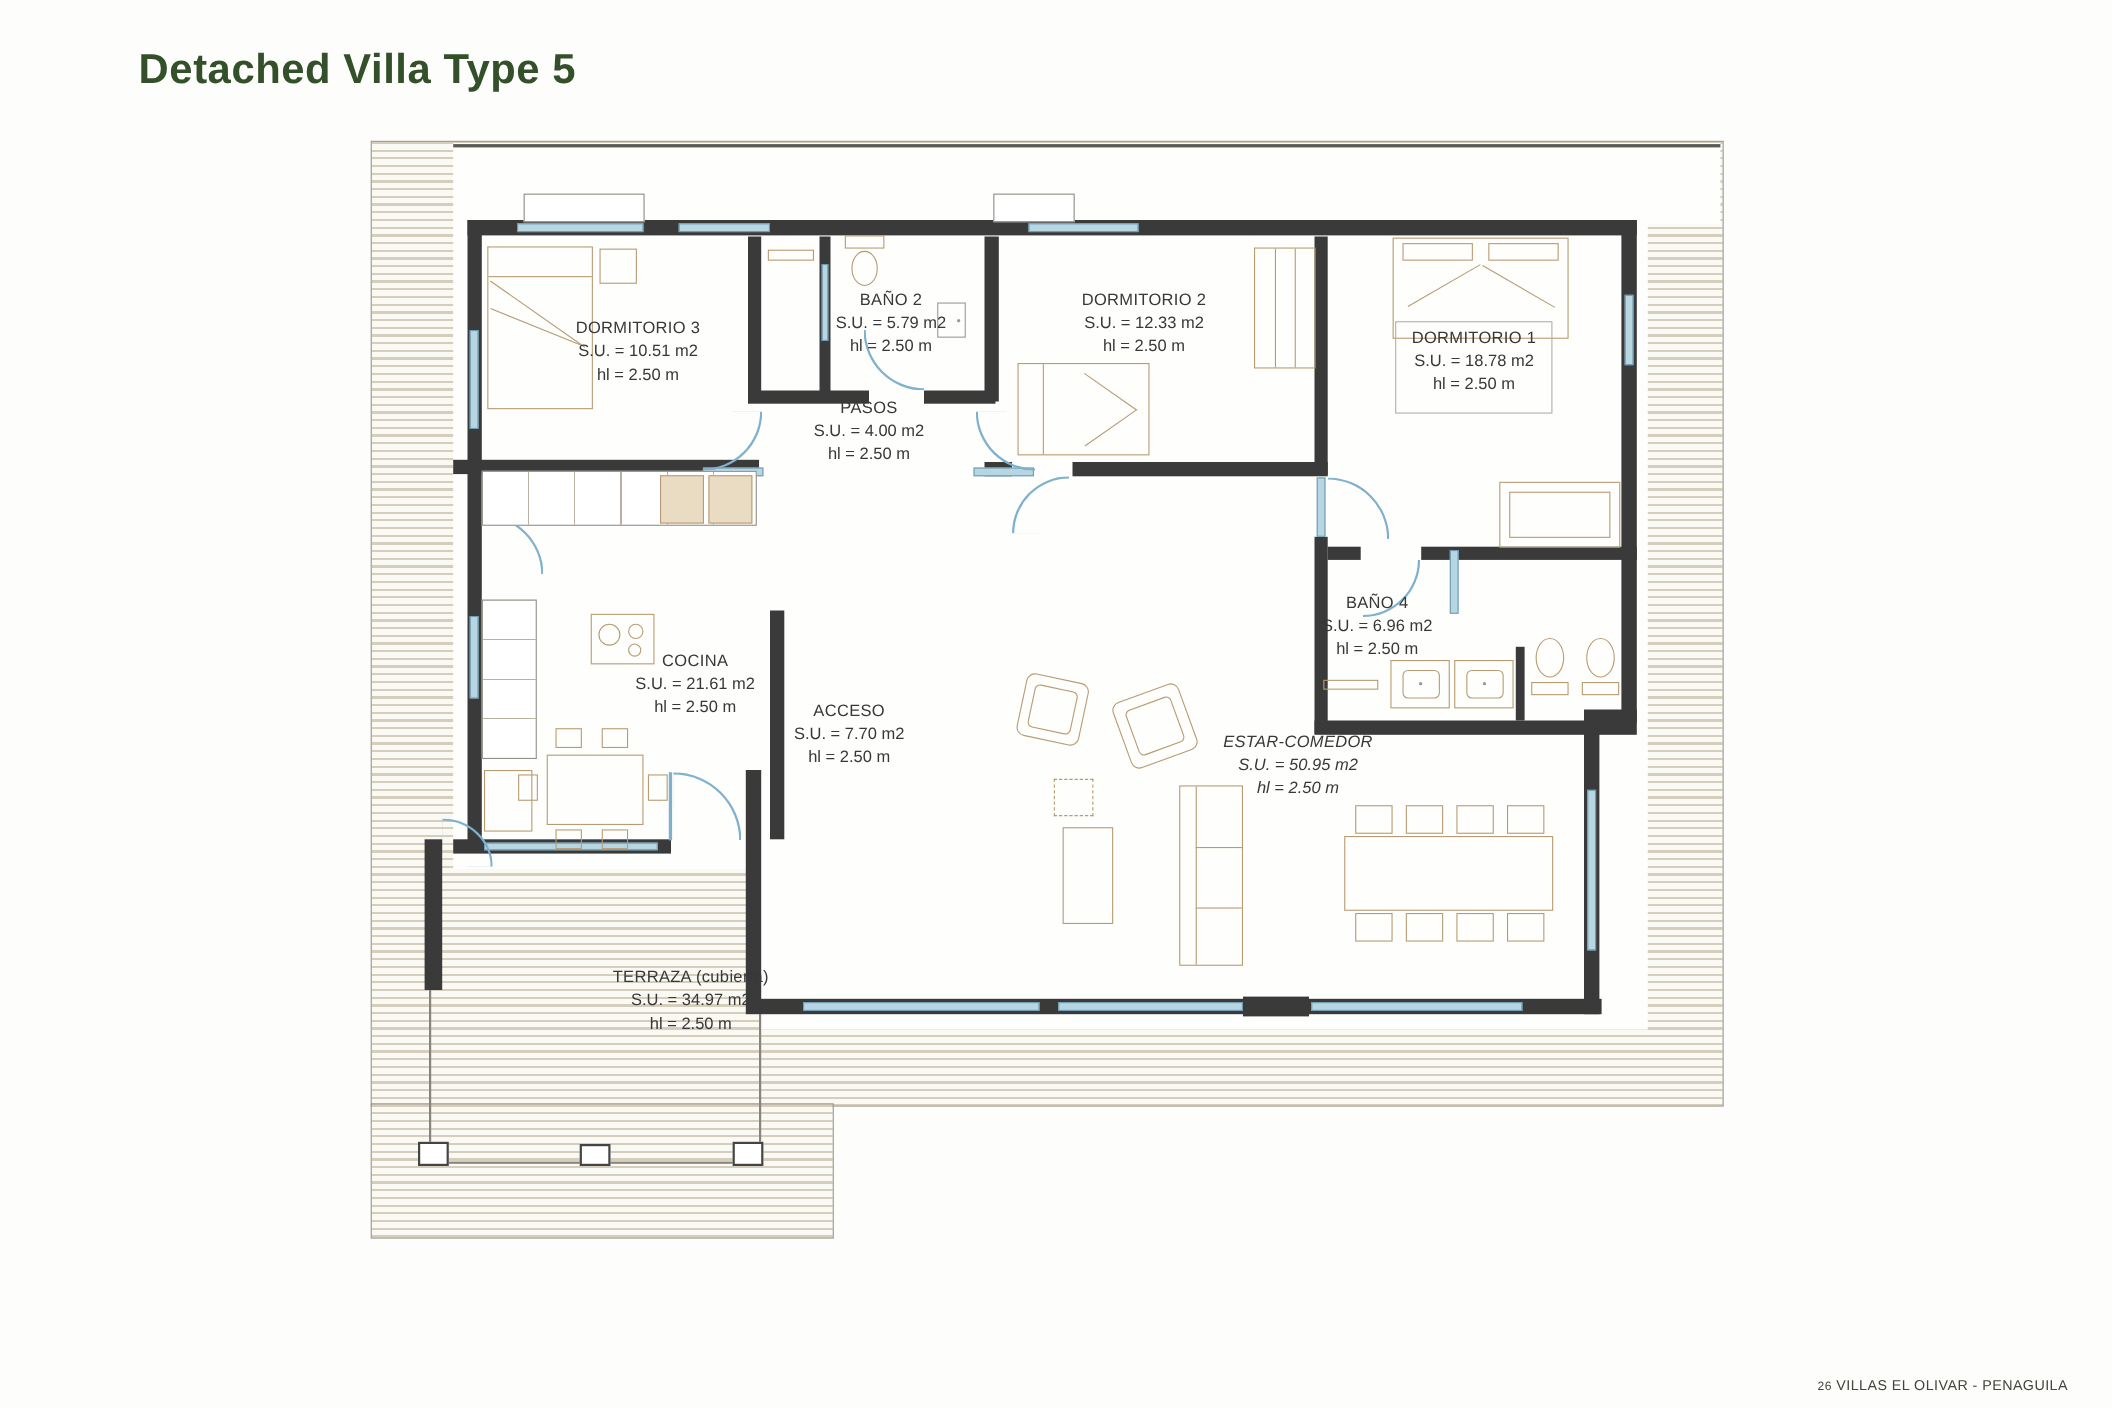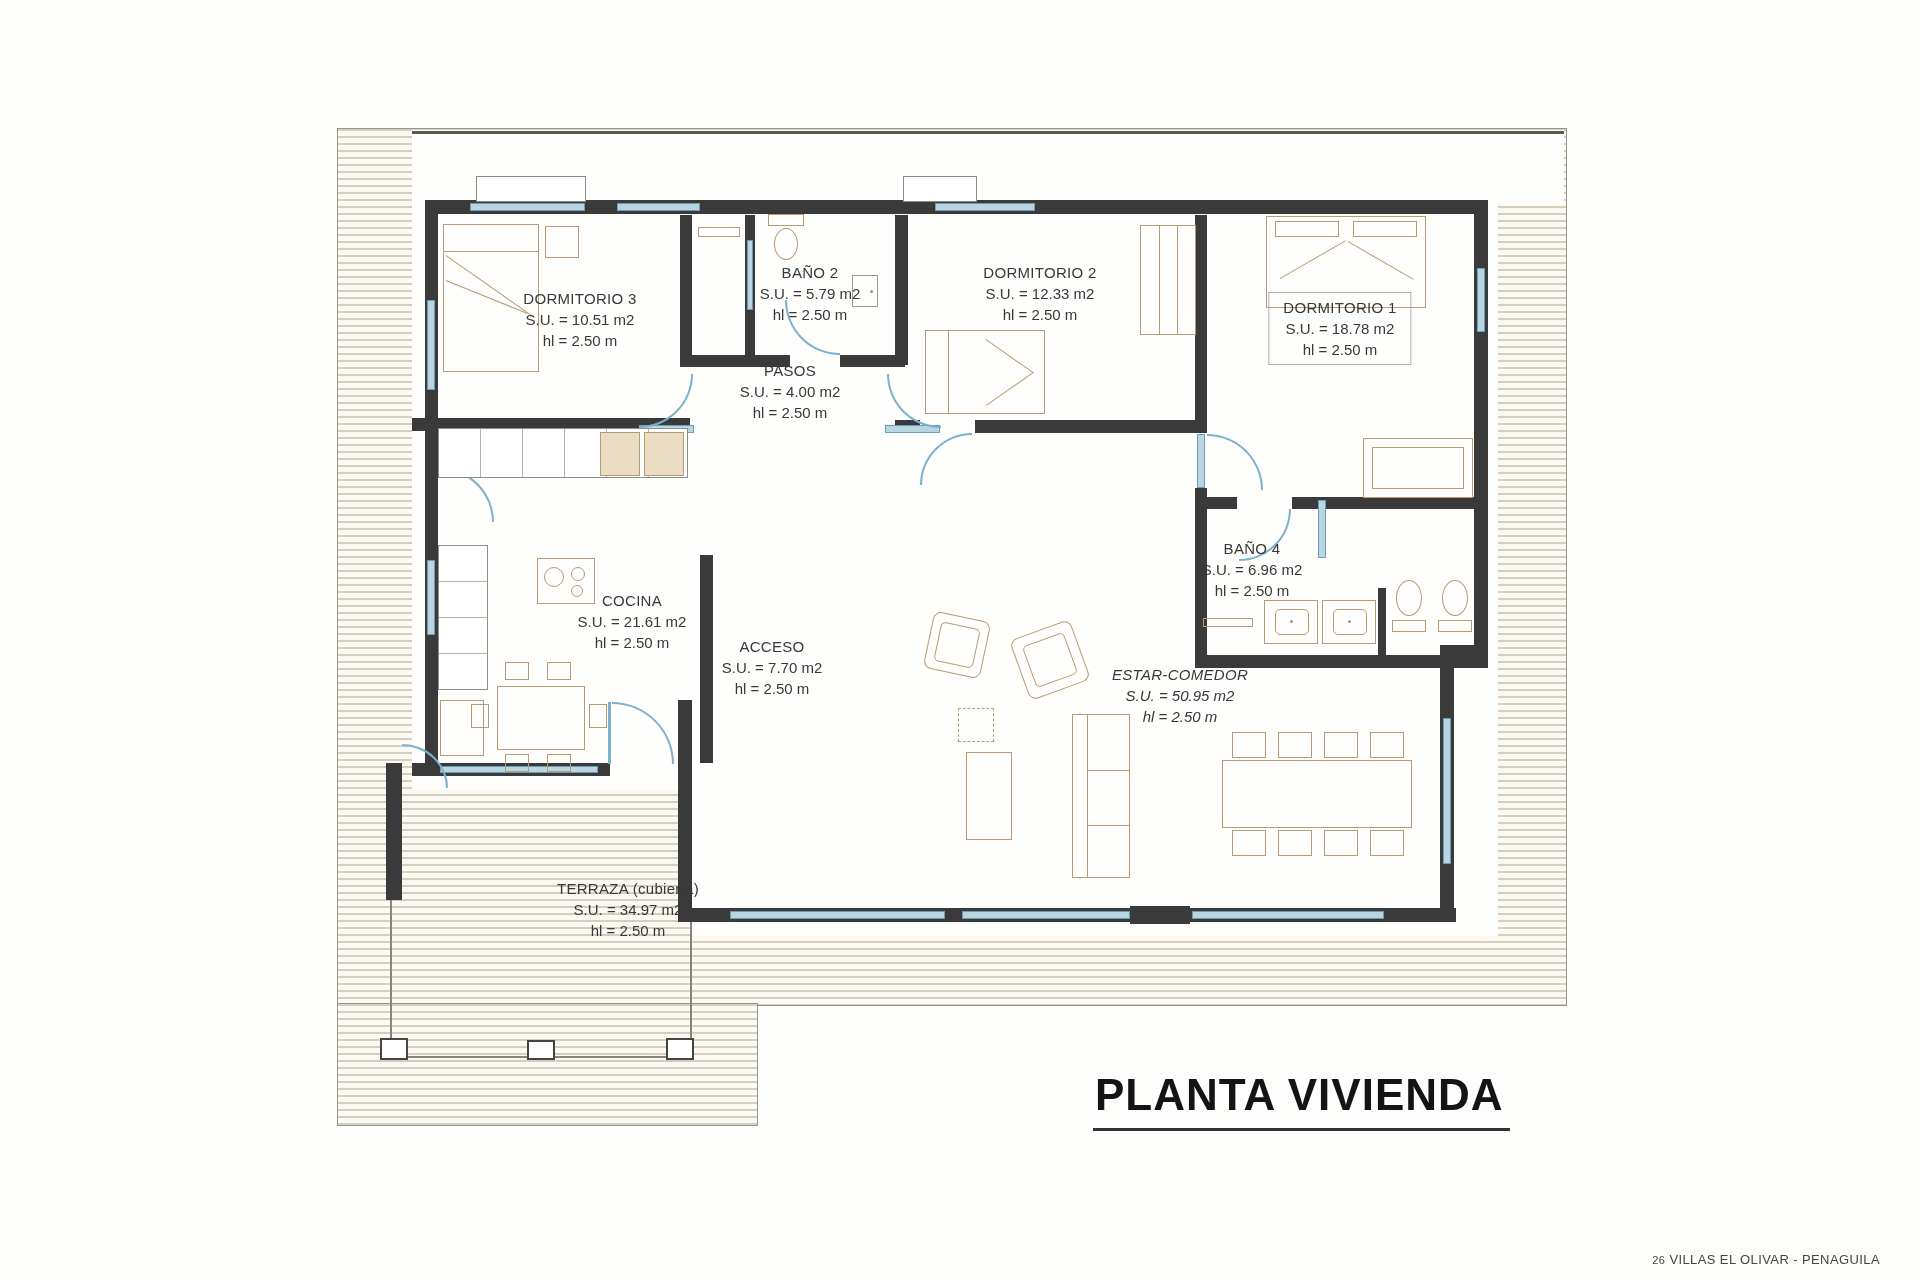--- a/index.html
+++ b/index.html
@@ -32,33 +32,34 @@
   .dot{position:absolute;width:3px;height:3px;background:#9a9a92;border-radius:50%;}
   .counter{position:absolute;border:1px solid #8f8f87;box-sizing:border-box;background:#fff;}
   .counter-v{background-image:repeating-linear-gradient(to right,transparent 0 41px,#b9b2a2 41px 42px);}
   .counter-h{background-image:repeating-linear-gradient(to bottom,transparent 0 35px,#b9b2a2 35px 36px);}
   
   .page-title{position:absolute;left:126px;top:42px;font-size:38px;font-weight:700;
               color:#33502a;letter-spacing:.5px;}
   .room-label{position:absolute;transform:translateX(-50%);text-align:center;
               font-size:15px;line-height:1.4;color:#383838;white-space:nowrap;}
   .room-label .r-name{letter-spacing:.3px;}
-  .label-box{border:1px solid #b0b0a8;padding:4px 14px 4px 14px;background:transparent;}
+  .label-box{border:1px solid #b0b0a8;padding:4px 14px 15px 14px;background:transparent;}
   .plan-caption{position:absolute;left:1093px;top:1070px;font-size:44px;font-weight:700;
                 color:#141414;letter-spacing:1px;border-bottom:3px solid #333;
                 padding:0 6px 8px 2px;}
   .footer-credit{position:absolute;right:40px;top:1252px;font-size:13px;color:#45453e;
                  letter-spacing:.4px;}
   .footer-credit .pg{font-size:11px;margin-right:4px;}
 </style>
 </head>
 <body>
 
 <div class="stage">
 
+  <div class="page-title">Detached Villa Type 5</div>
 
   <div class="hatch" style="left:337px;top:128px;width:1228px;height:876px;"></div>
   <div class="hatch" style="left:337px;top:1003px;width:419px;height:121px;"></div>
 
   <div class="whitefill" style="left:412px;top:130px;width:1152px;height:74px;"></div>
   <div class="thinline" style="left:412px;top:131px;width:1152px;height:3px;background:#5a5a55;"></div>
   <div class="whitefill" style="left:412px;top:204px;width:1086px;height:586px;"></div>
   <div class="whitefill" style="left:690px;top:790px;width:808px;height:146px;"></div>
 
   <div class="thinline" style="left:390px;top:790px;width:2px;height:268px;"></div>
@@ -264,19 +265,18 @@
     <div class="r-name">ESTAR-COMEDOR</div>
     <div class="r-su">S.U. = 50.95 m2</div>
     <div class="r-hl">hl = 2.50 m</div>
   </div>
   <div class="room-label" style="left:628px;top:878px;">
     <div class="r-name">TERRAZA (cubierta)</div>
     <div class="r-su">S.U. = 34.97 m2</div>
     <div class="r-hl">hl = 2.50 m</div>
   </div>
 
-  <div class="plan-caption">PLANTA VIVIENDA</div>
 
   <div class="footer-credit">
     <span class="pg">26</span><span>VILLAS EL OLIVAR - PENAGUILA</span>
   </div>
 
 </div>
 
 </body></html>

